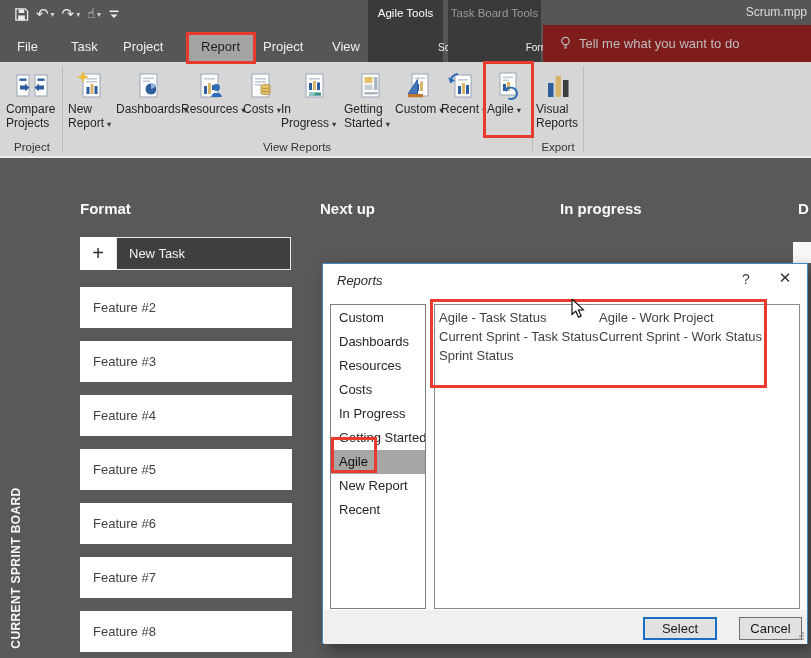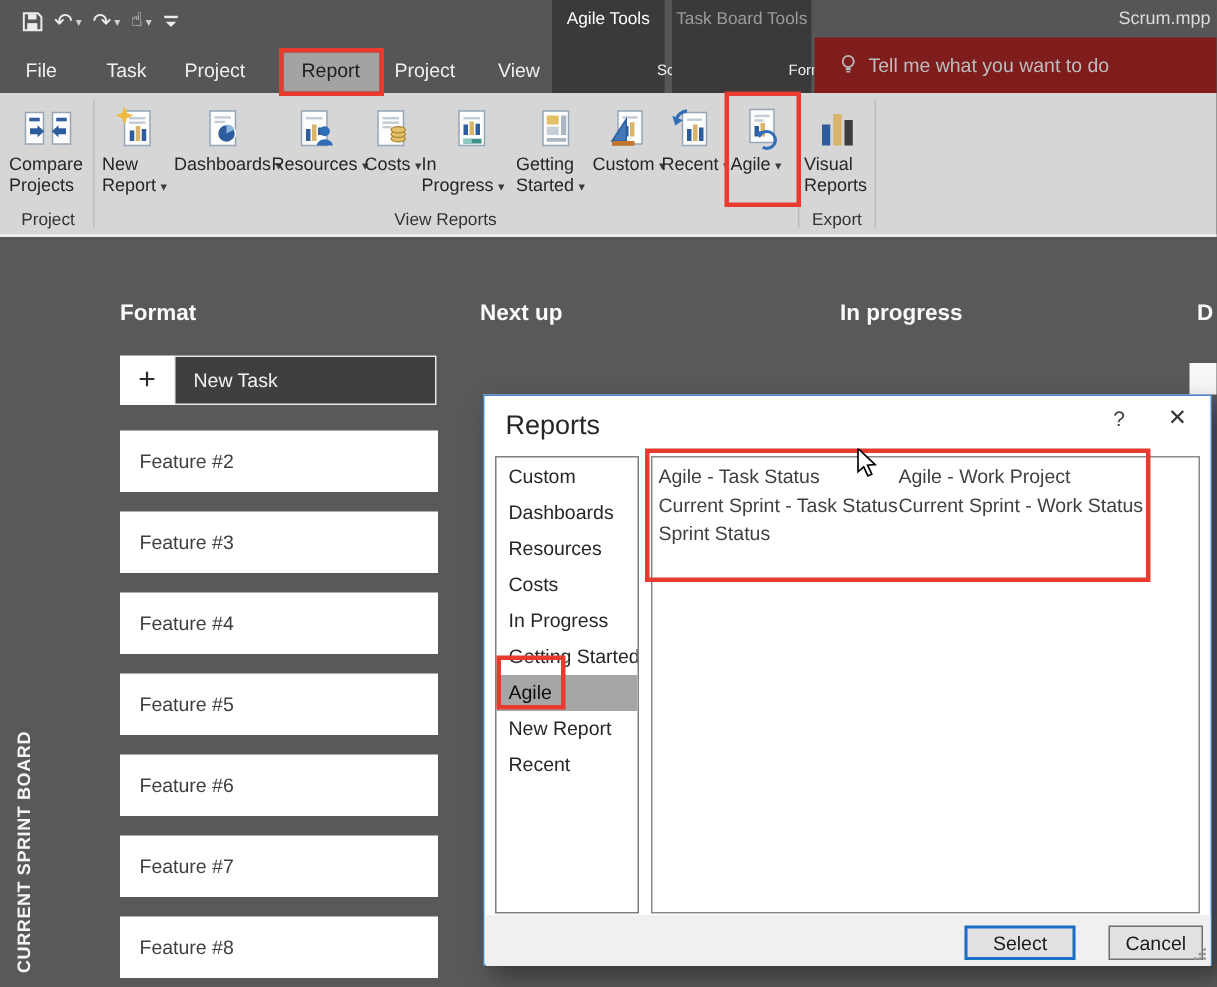--- a/index.html
+++ b/index.html
@@ -43,21 +43,21 @@
     color:#f5f5f5; text-align:center; white-space:nowrap; }
   .newtask { position:absolute; left:80px; top:237px; width:211px; height:33px; display:flex; cursor:pointer; }
   .newtask-plus { width:36px; background:#fff; color:#2b2b2b; font-size:20px; display:flex; align-items:center; justify-content:center; }
   .newtask-main { flex:1; background:#3f3f3f; border:1px solid #eaeaea; color:#f2f2f2; font-size:13px; display:flex; align-items:center; padding-left:12px; }
   .card { position:absolute; left:80px; width:212px; height:41px; background:#fff; color:#3f3f3f;
     font-size:13px; line-height:41px; padding-left:13px; cursor:pointer; }
   .done-white { position:absolute; left:793px; top:242px; width:18px; height:21px; background:#f7f7f7; z-index:1; }
   
   .dialog { position:absolute; left:322px; top:263px; width:486px; height:381px; background:#fff;
     border:1px solid #4586c5; box-shadow:6px 7px 14px rgba(25,25,25,0.5); z-index:5; }
-  .dlg-title { position:absolute; left:14px; top:9px; font-size:18px; color:#262626; }
+  .dlg-title { position:absolute; left:14px; top:9px; font-size:13px; color:#262626;font-style:italic; }
   .dlg-help { position:absolute; left:414px; top:7px; width:18px; text-align:center; font-size:14px; color:#444; cursor:pointer; }
   .dlg-close { position:absolute; left:452px; top:5px; width:20px; text-align:center; font-family:"DejaVu Sans", sans-serif; font-size:15px; color:#333; cursor:pointer; }
   .dlg-list { position:absolute; left:7px; top:40px; width:96px; height:305px; background:#fff; border:1px solid #7f7f7f; padding-top:1px; overflow:hidden; }
   .cat { height:24px; line-height:24px; padding-left:8px; font-size:13px; color:#262626; white-space:nowrap; cursor:pointer; }
   .cat.selected { background:#a6a6a6; color:#0d0d0d; }
   .dlg-pane { position:absolute; left:111px; top:40px; width:366px; height:305px; background:#fff; border:1px solid #8a8a8a; }
   .rep-col { position:absolute; top:3px; }
   .rep-col1 { left:4px; }
   .rep-col2 { left:164px; }
   .rep-item { height:19px; line-height:19px; font-size:13px; color:#3f3f3f; white-space:nowrap; cursor:pointer; }

